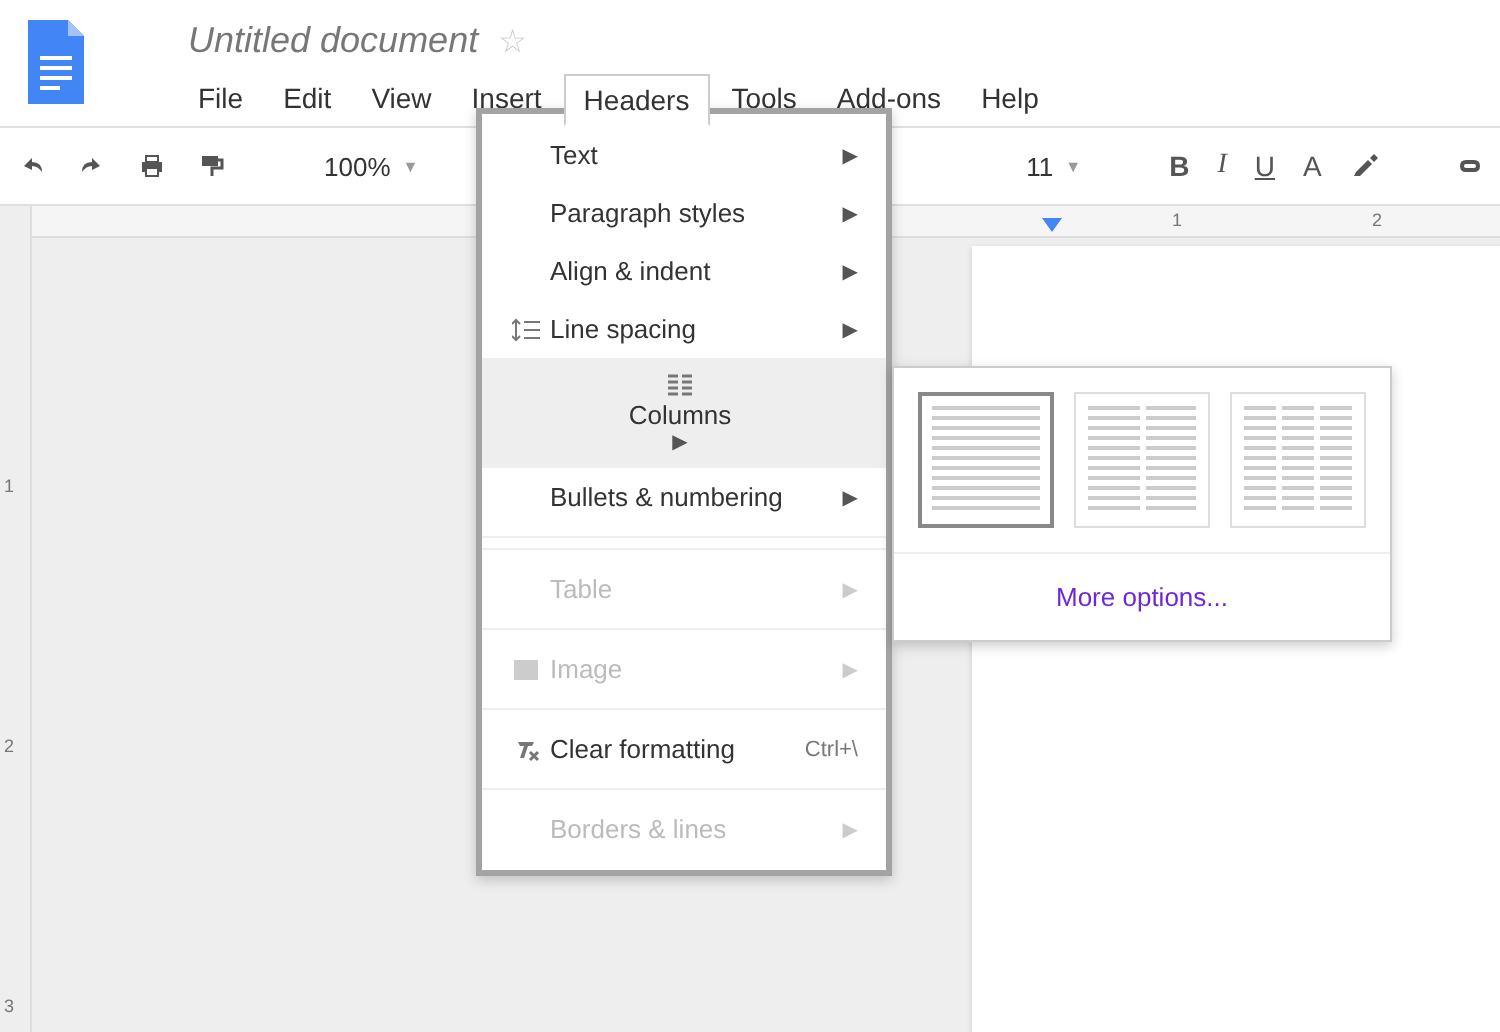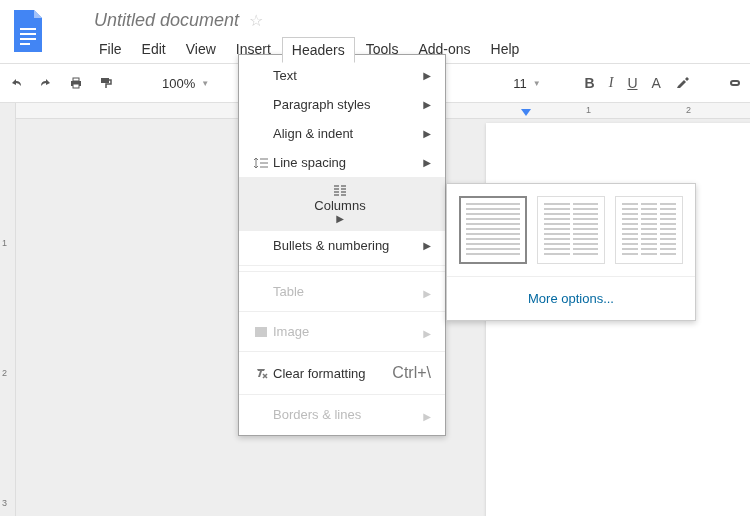--- a/index.html
+++ b/index.html
@@ -27,39 +27,39 @@
 .workspace { display: flex; height: calc(100% - 98px); background: #eee; position: relative; }
 .vruler { width: 16px; background: #eee; border-right: 1px solid #ddd; position: relative; }
 .vruler-inner { position: absolute; left: 0; right: 0; top: 20px; bottom: 0; }
 .vtick { position: absolute; left: 2px; font-size: 9px; color: #777; }
 .hruler { position: absolute; top: 0; left: 16px; right: 0; height: 16px; background: #f5f5f5; border-bottom: 1px solid #ddd; }
 .hruler-inner { position: absolute; top: 0; bottom: 0; left: 470px; right: 0; }
 .htick { position: absolute; top: 2px; font-size: 9px; color: #777; }
 .marker { position: absolute; left: 505px; top: 6px; width: 0; height: 0; border-left: 5px solid transparent; border-right: 5px solid transparent; border-top: 7px solid #4285f4; }
 .page { position: absolute; top: 20px; left: 486px; width: 400px; height: 500px; background: #fff; box-shadow: 0 1px 3px rgba(0,0,0,0.15); }
 
-.dropdown { position: absolute; top: 54px; left: 238px; width: 208px; background: #fff; border: 1px solid #a3a3a3; box-shadow: 0 2px 6px rgba(0,0,0,0.2); z-index: 100; padding: 6px 0; }
+.dropdown { position: absolute; top: 54px; left: 238px; width: 208px; background: #fff; border: 3px solid #a3a3a3; box-shadow: 0 2px 6px rgba(0,0,0,0.2); z-index: 100; padding: 6px 0; }
 .dd-item { display: flex; align-items: center; padding: 7px 14px 7px 10px; cursor: pointer; color: #333; font-size: 13px; }
 .dd-item.highlighted { background: #eee; flex-direction: column; }
-.dd-item.disabled { color: #bbb; cursor: default; align-items: flex-end; }
+.dd-item.disabled { color: #bbb; cursor: default; }
 .dd-icon { width: 24px; display: flex; align-items: center; justify-content: center; color: #777; }
 .dd-label { flex: 1; }
 .dd-arrow { font-size: 10px; color: #555; }
 .dd-item.disabled .dd-arrow { color: #ccc; }
-.dd-shortcut { color: #777; font-size: 16px; }
+.dd-shortcut { color: #777; font-size: 11px; }
 .dd-sep { height: 1px; background: #eee; margin: 5px 0; }
 
 .submenu { position: absolute; top: 183px; left: 446px; width: 250px; background: #fff; border: 1px solid #ccc; box-shadow: 0 2px 6px rgba(0,0,0,0.2); z-index: 102; }
 .col-options { display: flex; gap: 10px; padding: 12px; }
 .col-opt { width: 68px; height: 68px; border: 1px solid #ddd; padding: 6px; cursor: pointer; display: flex; gap: 3px; }
 .col-opt.selected { border: 2px solid #888; padding: 5px; }
 .col-block { flex: 1; display: flex; flex-direction: column; gap: 3px; }
 .col-line { height: 2px; background: #ccc; }
 .sub-sep { height: 1px; background: #eee; }
-.more-opts { padding: 14px; text-align: center; color: #0369a1; cursor: pointer; font-size: 13px; }
+.more-opts { padding: 14px; text-align: center; color: #6d28d9; cursor: pointer; font-size: 13px; }
 
 svg { display: block; }
 </style>
 </head>
 <body>
 
 <div class="header">
   <div class="doc-icon">
     <svg width="36" height="46" viewBox="0 0 36 46">
         <path d="M 4 2 L 24 2 L 32 10 L 32 44 L 4 44 Z" fill="#4285f4"></path>

